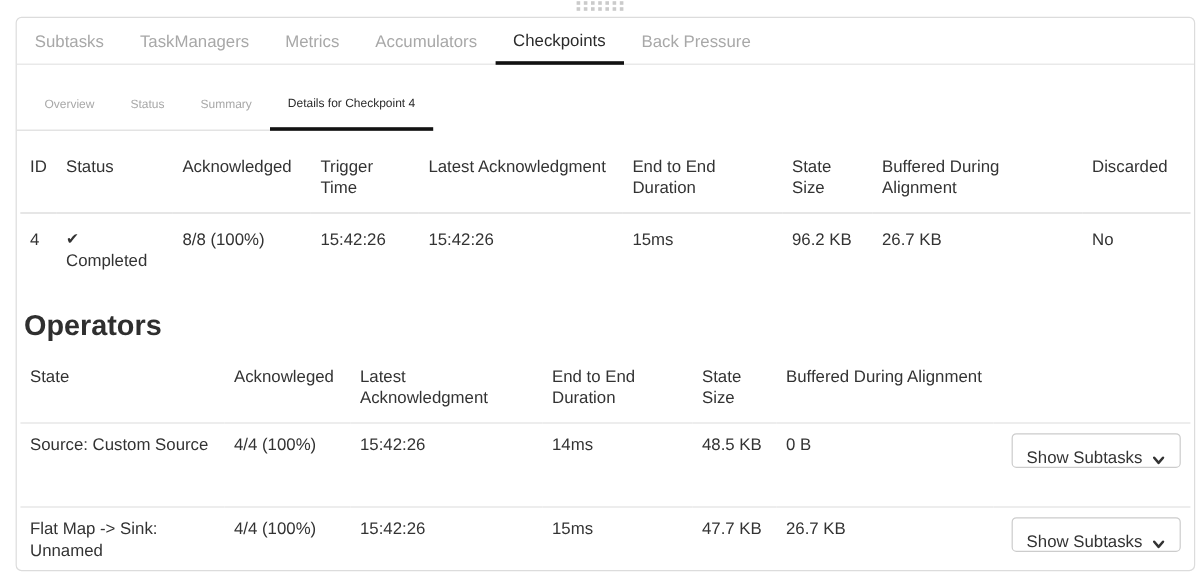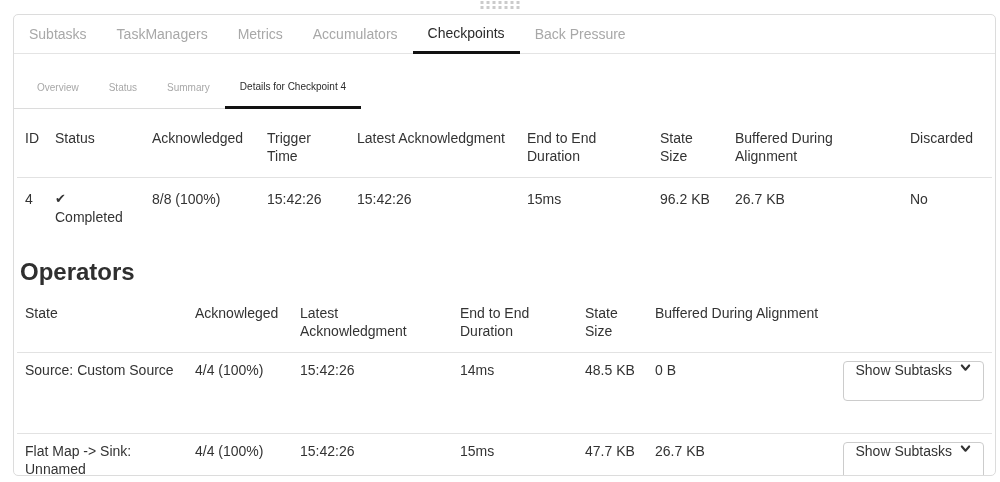--- a/index.html
+++ b/index.html
@@ -44,21 +44,21 @@
   .t2 { margin-top:10px; }
   .t2 thead th { border-bottom:1px solid #e2e2e2; padding:8px 8px 12px; }
   .t2 td { padding:8px 8px 32px; }
   .t2 tbody tr + tr td { border-top:1px solid #e2e2e2; }
 
   .check { font-size:13px; line-height:18px; }
 
   h2.operators { font-size:24px; font-weight:bold; margin:24px 0 0 6px; color:#2f2f2f; }
 
   .action-cell { text-align:right; padding-right:17px; }
-  .btn { display:inline-flex; align-items:flex-start; gap:8px; height:40px; padding:0 12px;
+  .btn { display:inline-flex; align-items:flex-end; gap:8px; height:29px; padding:0 12px;
          border:1px solid #cccccc; border-radius:4px; background:#ffffff; font-size:14px;
          color:#333; cursor:pointer; font-family:inherit; white-space:nowrap; }
   .btn svg { display:block; }
 </style>
 </head>
 <body>
 
 <div class="dots">
   <span></span>
     <span></span>

